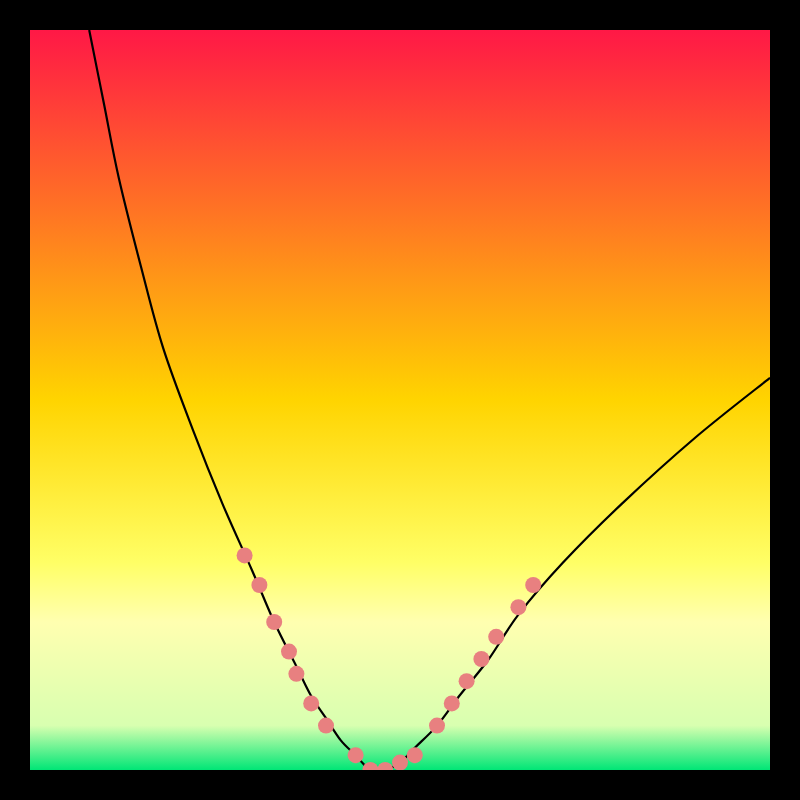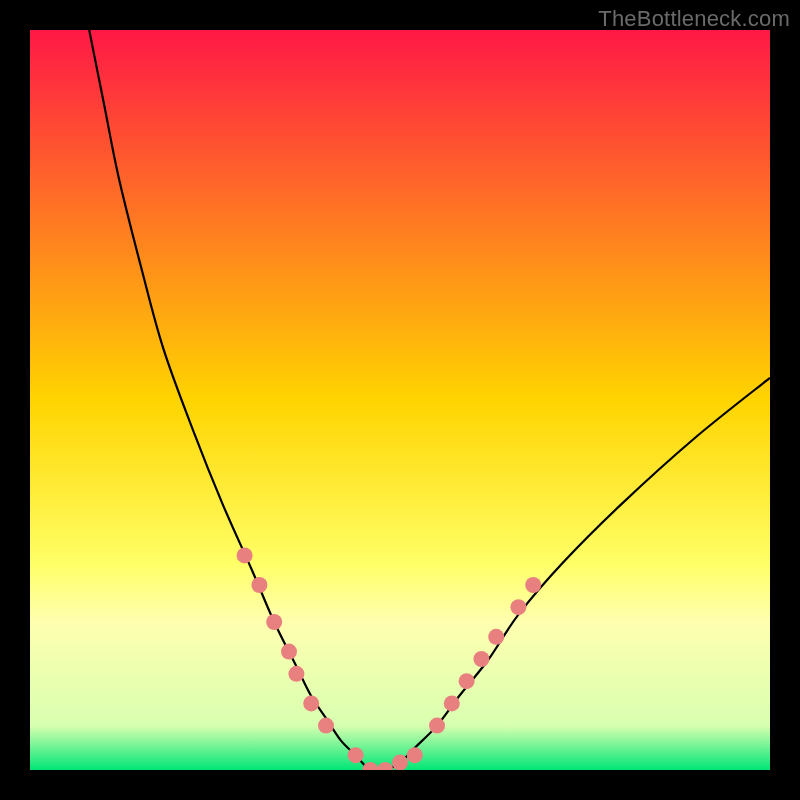--- a/index.html
+++ b/index.html
@@ -36,21 +36,20 @@
     font-weight: 500;
     letter-spacing: 0.2px;
     z-index: 5;
   }
   svg { display: block; }
 </style>
 </head>
 <body>
 
 <div class="frame">
-  <div class="watermark">TheBottleneck.com</div>
   <div class="plot">
     <svg id="chart-svg" width="740" height="740" viewBox="0 0 740 740" preserveAspectRatio="none">
         <defs>
           <linearGradient id="bg-grad" x1="0" y1="0" x2="0" y2="1">
             <stop offset="0%" stop-color="#ff1846"></stop>
             <stop offset="50%" stop-color="#ffd400"></stop>
             <stop offset="72%" stop-color="#ffff66"></stop>
             <stop offset="80%" stop-color="#ffffb0"></stop>
             <stop offset="94%" stop-color="#d8ffb0"></stop>
             <stop offset="100%" stop-color="#00e676"></stop>

